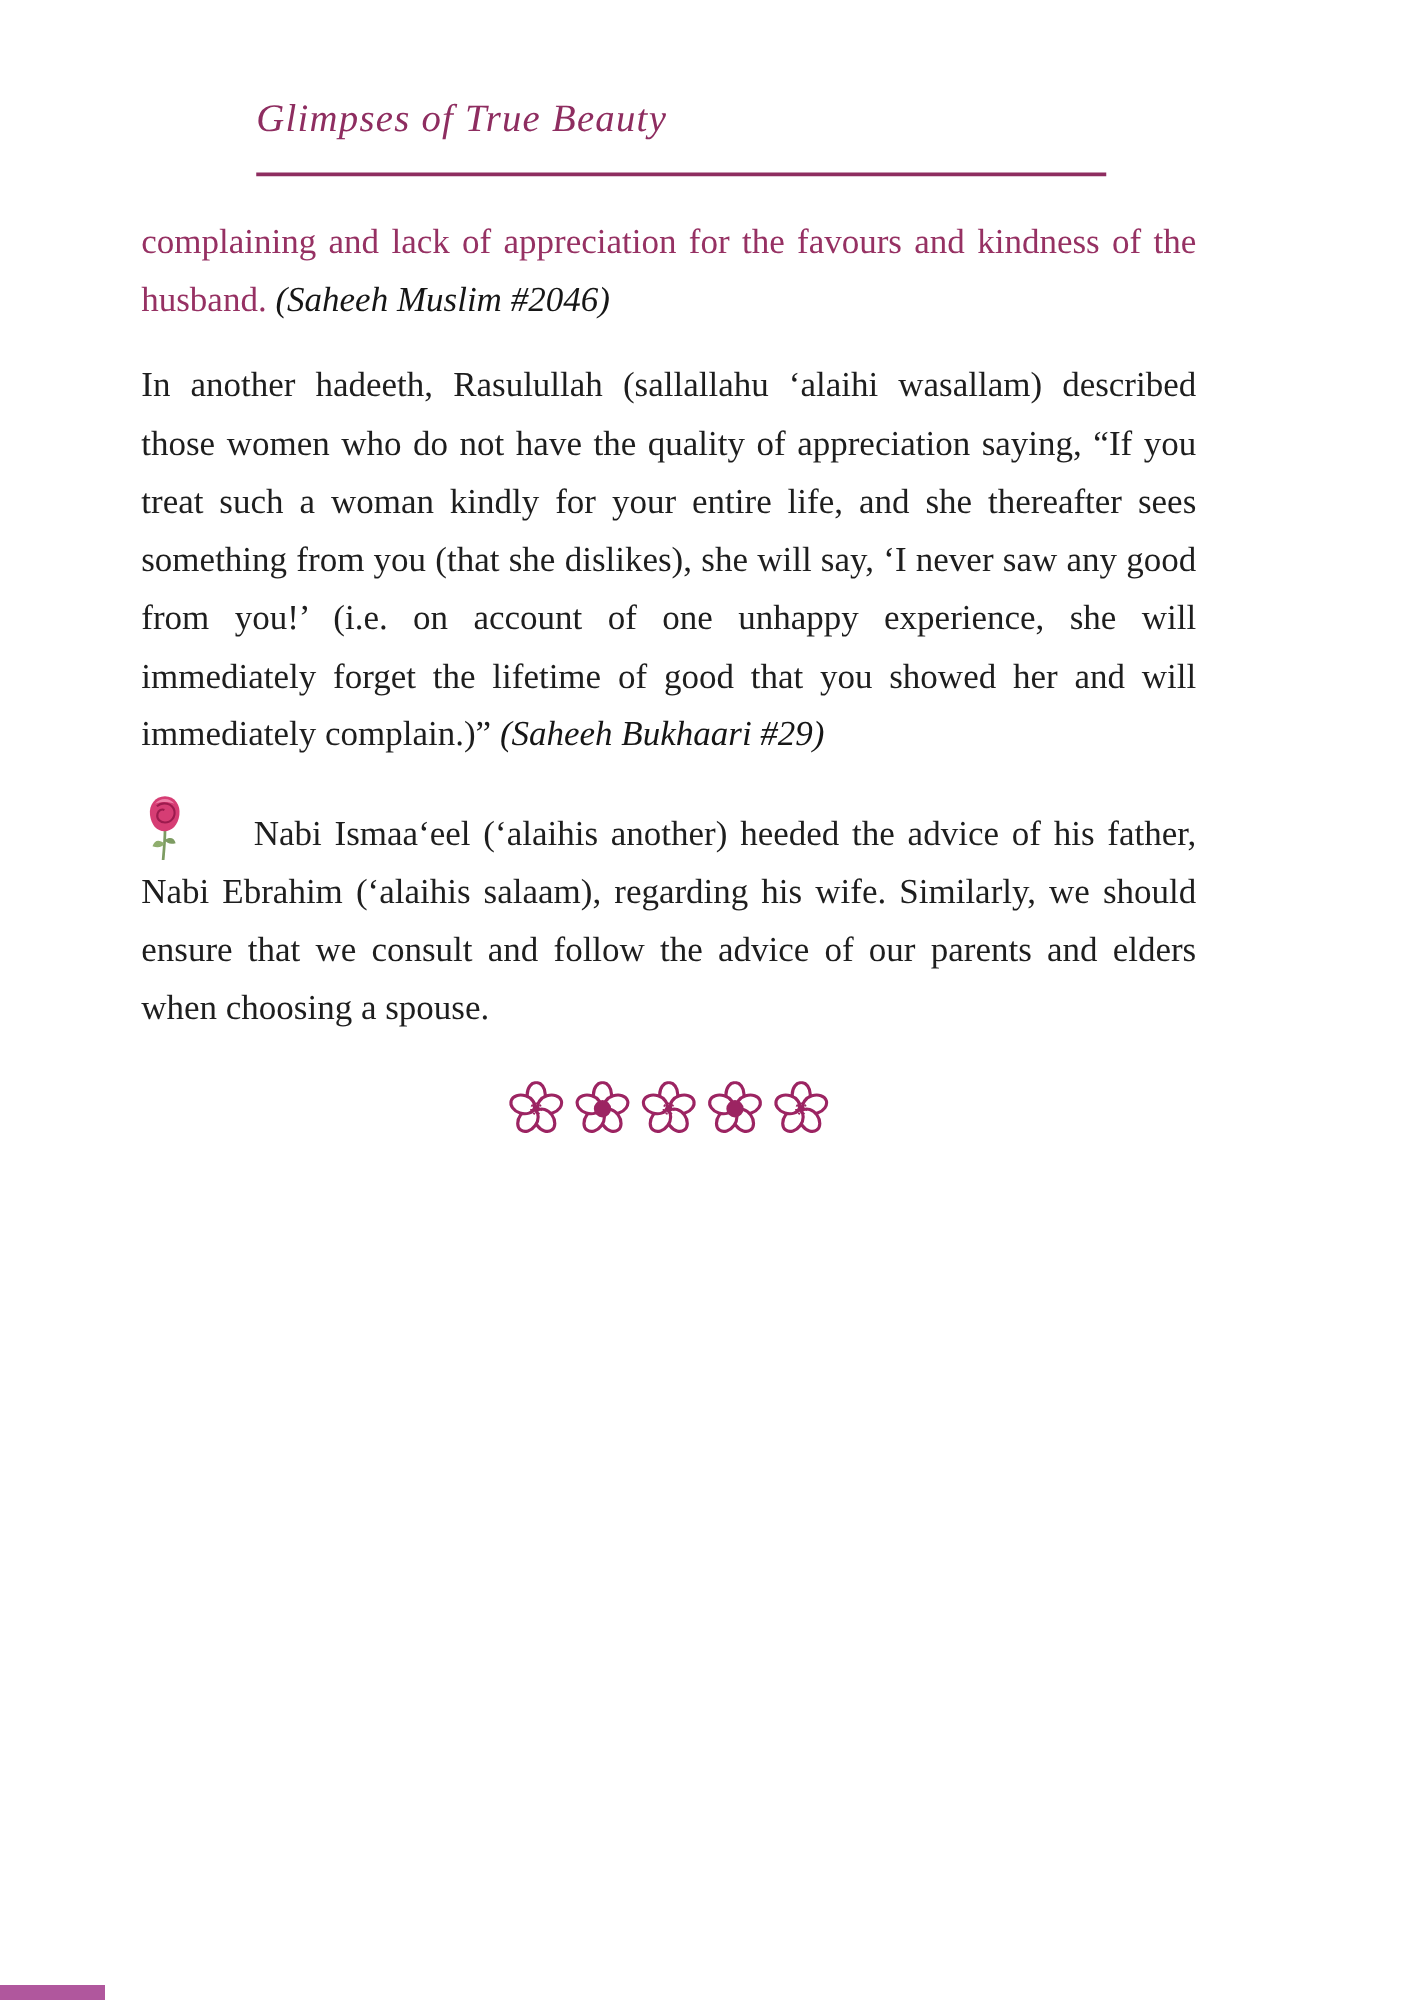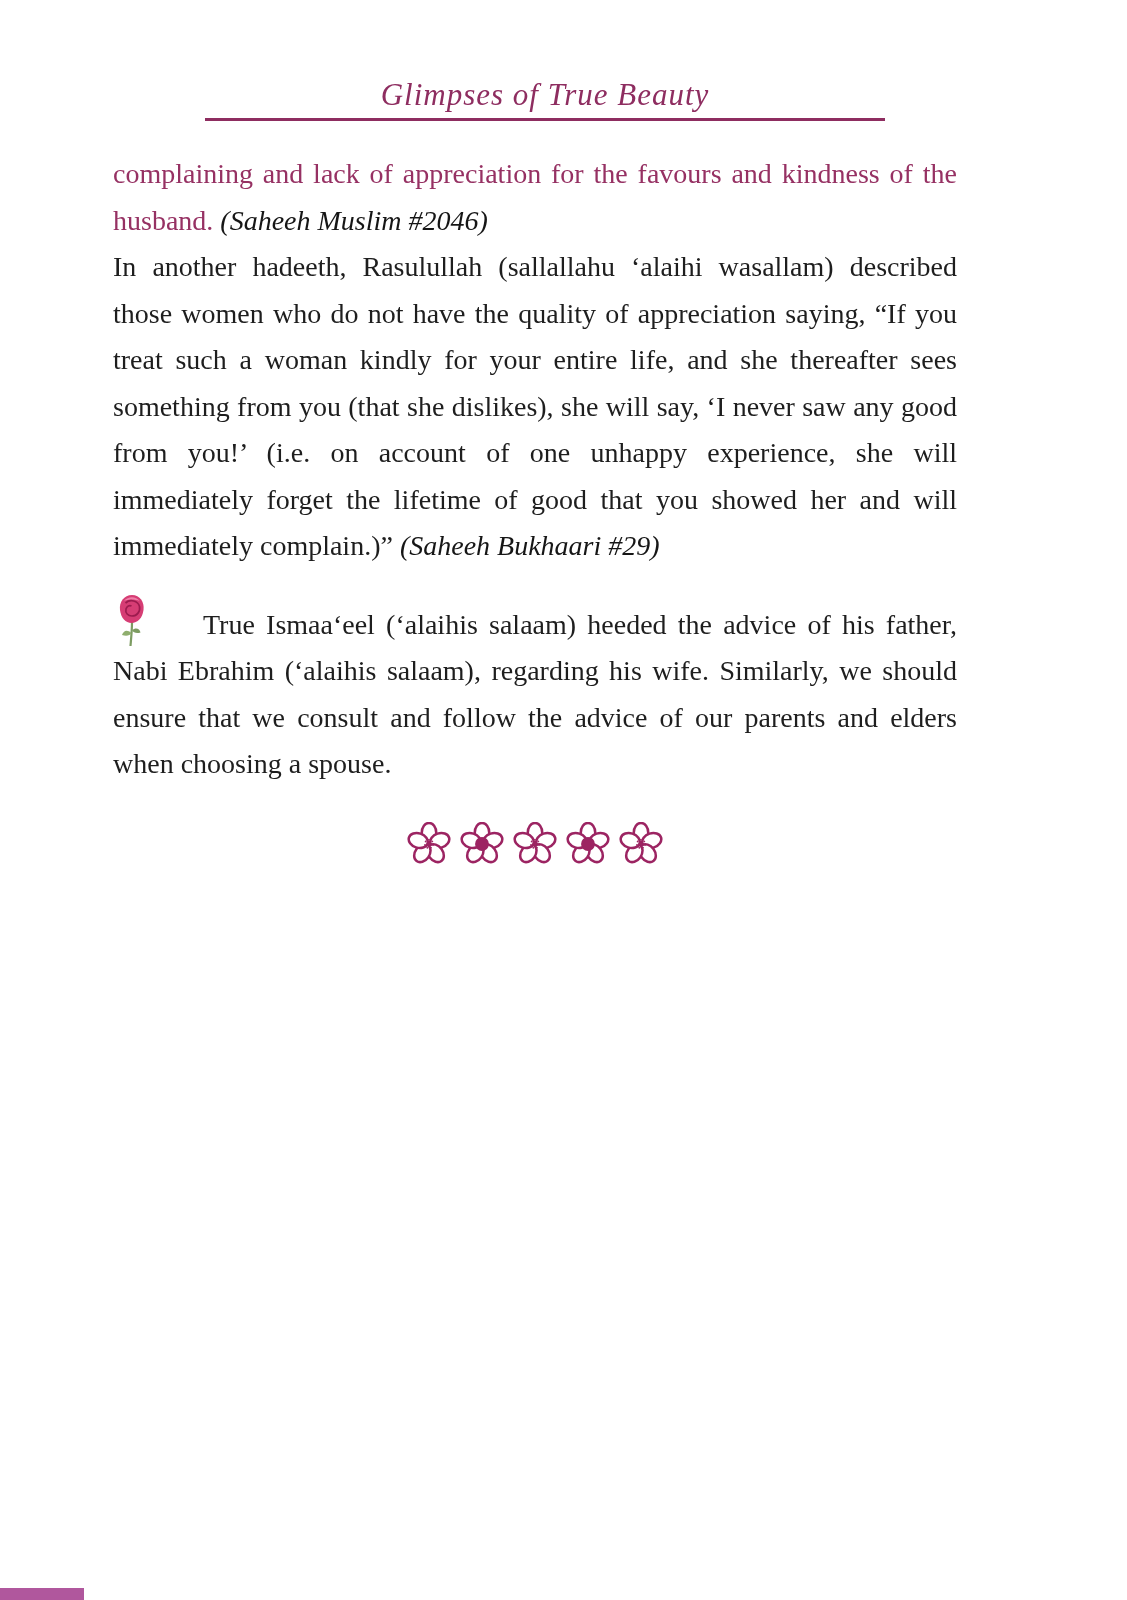--- a/index.html
+++ b/index.html
@@ -14,23 +14,23 @@
   body{
     width:1127px;height:1600px;background:#ffffff;
     font-family:"Liberation Serif","DejaVu Serif",serif;
     position:relative;overflow:hidden;
   }
   .page{position:relative;width:1127px;height:1600px;background:#ffffff;}
 
   
   .header{
     margin:76px 242px 0 205px;   
-    text-align:center;
+    text-align:left;
     border-bottom:3px solid var(--accent);
-    padding-bottom:4px;
+    padding-bottom:24px;
   }
   .header .title{
     font-style:italic;
     font-size:31px;
     line-height:38px;
     color:var(--accent);
     letter-spacing:1px;
   }
 
   
@@ -38,21 +38,21 @@
 
   p{margin:0;}
   .para{
     font-size:28px;
     line-height:46.5px;
     text-align:justify;
     color:var(--body-text);
   }
   .para-lead{margin-top:30px;}
   .para-lead .lead-text{color:var(--para-accent);}
-  .para-main{}
+  .para-main{margin-top:22px;}
   .para-advice{margin-top:22px;}
   .ref{font-style:italic;color:#161616;}
 
   .rose-wrap{
     display:inline-block;
     width:38px;height:56px;
     margin-right:52px;
     vertical-align:-14px;
   }
 
@@ -96,21 +96,21 @@
     <p class="para para-advice">
       <span class="rose-wrap">
         <svg width="38" height="56" viewBox="0 0 38 56" aria-hidden="true">
           <path d="M19 30 C19 38 18 48 17.5 54" stroke="#7d9c62" stroke-width="2.2" fill="none"></path>
           <path d="M18.5 41 C14 37 10.5 38.5 9 43 C13.5 44.5 17 43.5 18.5 41 Z" fill="#8fae6e"></path>
           <path d="M19 38 C23 35 26.5 36.5 27.5 40.5 C23.5 41.8 20.5 40.8 19 38 Z" fill="#7d9c62"></path>
           <path d="M19 3 C27 3 31.5 10 30.5 18 C29.5 26 24.5 31 18.5 31 C12.5 31 8 26 7 18 C6 10 11 3 19 3 Z" fill="#d63d74"></path>
           <path d="M11 9 C15 4 23 4 26.5 9 C22 7 15.5 7 11 9 Z" fill="#ef7fa8"></path>
           <path d="M12.5 11 C17 7 25 8.5 26.5 14.5 C27.5 19.5 24 24 19 24 C15 24 12 21 13 17 C13.8 14 16.5 13 18.5 14" fill="none" stroke="#9c1b4e" stroke-width="1.7"></path>
         </svg>
-      </span><span>True Ismaa‘eel (‘alaihis salaam) heeded the advice of his father, Nabi Ebrahim (‘alaihis salaam), regarding his wife. Similarly, we should ensure that we consult and follow the advice of our parents and elders when choosing a spouse.</span>
+      </span><span>Nabi Ismaa‘eel (‘alaihis another) heeded the advice of his father, Nabi Ebrahim (‘alaihis salaam), regarding his wife. Similarly, we should ensure that we consult and follow the advice of our parents and elders when choosing a spouse.</span>
     </p>
 
     <div class="ornaments"><svg viewBox="-21 -21 42 42" width="44" height="44">
           <ellipse cx="0" cy="-10.8" rx="6.9" ry="9.3" transform="rotate(0)" fill="#ffffff" stroke="#9c2462" stroke-width="2.4"></ellipse>
           <ellipse cx="0" cy="-10.8" rx="6.9" ry="9.3" transform="rotate(72)" fill="#ffffff" stroke="#9c2462" stroke-width="2.4"></ellipse>
           <ellipse cx="0" cy="-10.8" rx="6.9" ry="9.3" transform="rotate(144)" fill="#ffffff" stroke="#9c2462" stroke-width="2.4"></ellipse>
           <ellipse cx="0" cy="-10.8" rx="6.9" ry="9.3" transform="rotate(216)" fill="#ffffff" stroke="#9c2462" stroke-width="2.4"></ellipse>
           <ellipse cx="0" cy="-10.8" rx="6.9" ry="9.3" transform="rotate(288)" fill="#ffffff" stroke="#9c2462" stroke-width="2.4"></ellipse>
           <circle r="4" fill="none" stroke="#9c2462" stroke-width="1.4" stroke-dasharray="1.6 1.9"></circle>
           <circle r="1.3" fill="#9c2462"></circle>

